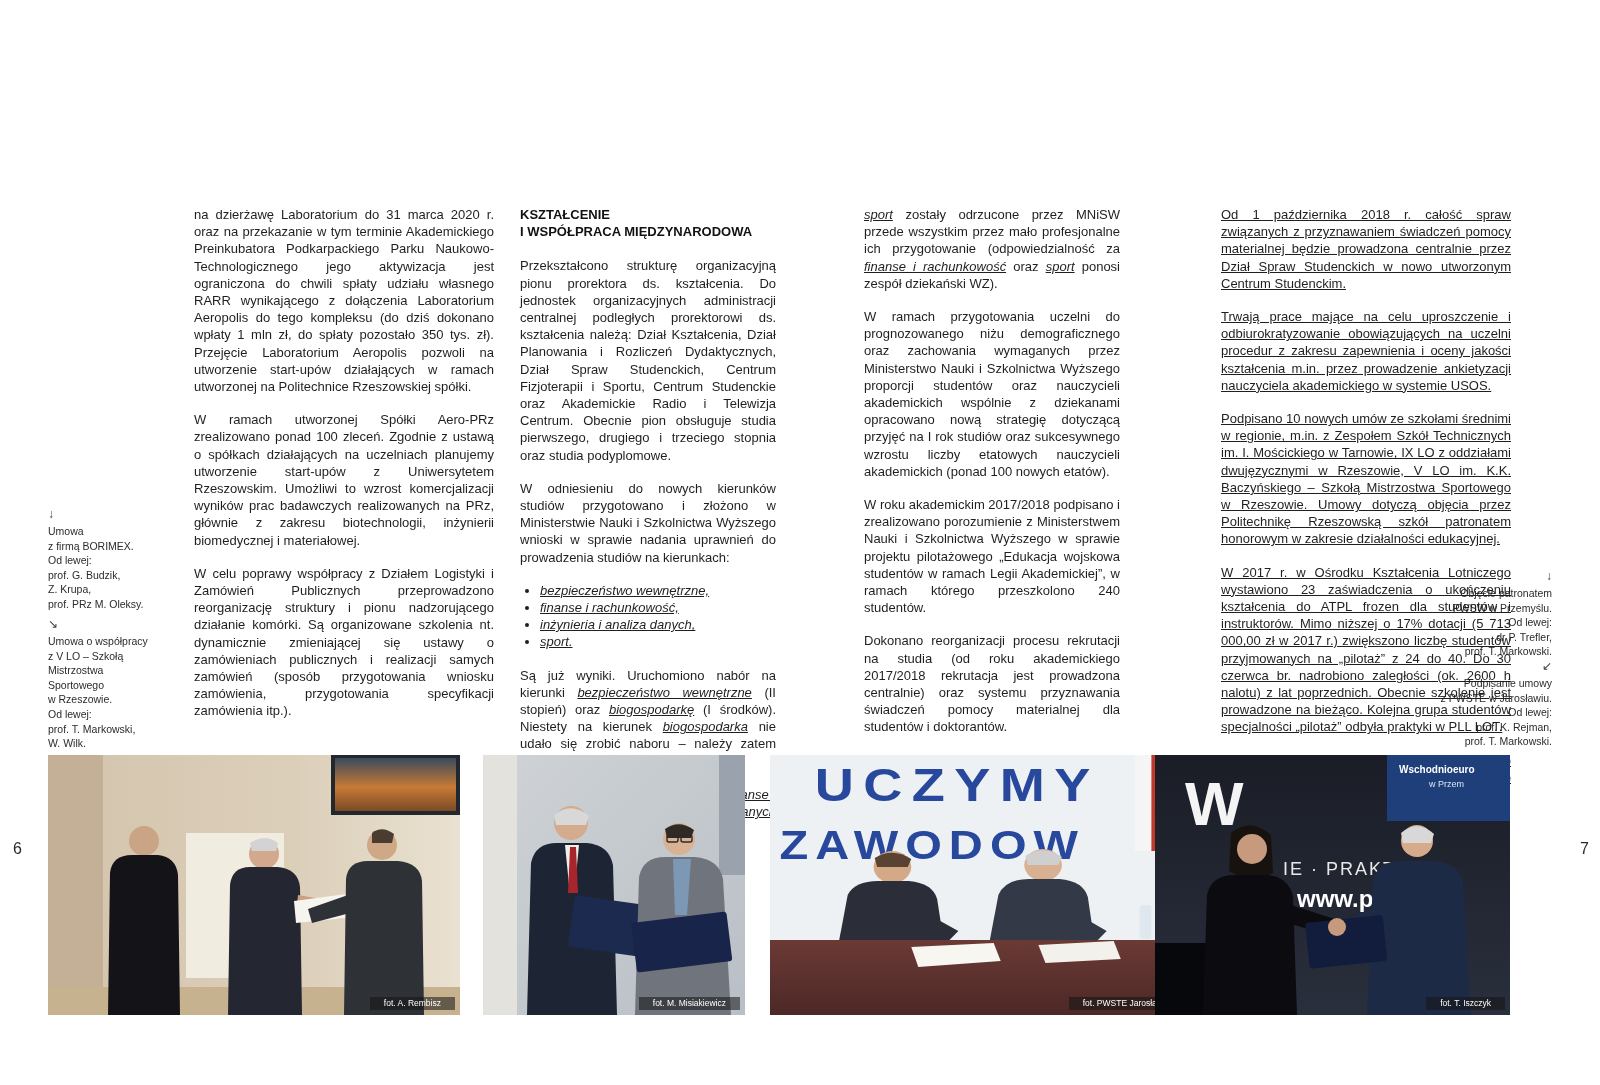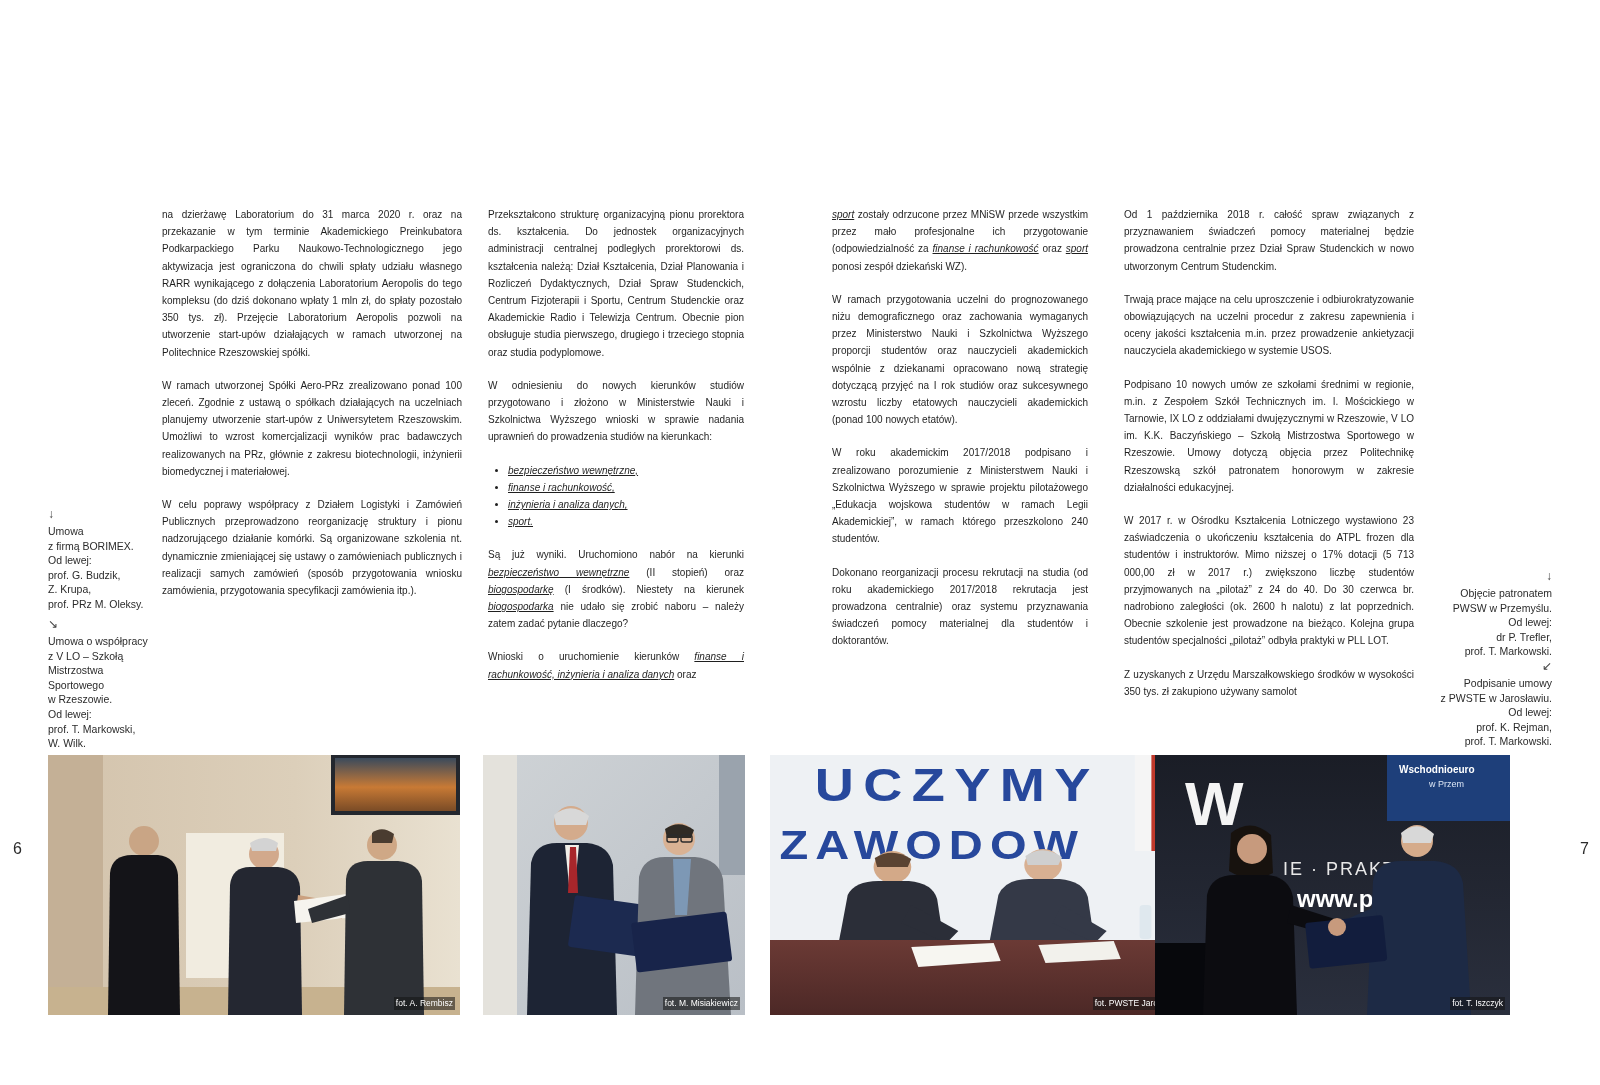--- a/index.html
+++ b/index.html
@@ -1,35 +1,35 @@
 <!DOCTYPE html>
 <html><head>
 <meta charset="utf-8">
 <style>
   html,body { margin:0; padding:0; }
   body {
     width:1600px; height:1085px; position:relative; overflow:hidden;
     background:#ffffff; color:#1f1f1f;
     font-family:"Liberation Sans", sans-serif;
   }
-  .col { position:absolute; top:206px; text-align:justify; font-size:10px; line-height:17.2px; }
+  .col { position:absolute; top:206px; text-align:justify; font-size:13px; line-height:17.2px;margin-left:32px; }
   .col p { margin:0 0 16px 0; }
   .col .col-heading { font-weight:bold; color:#111; margin:0 0 17px 0; line-height:17.2px; }
   .col ul { margin:0 0 16px 0; padding:0 0 0 20px; }
   .col li { margin:0; }
   em { font-style:italic;text-decoration:underline; }
   .mnote { position:absolute; font-size:10.5px; line-height:14.6px; color:#2b2b2b; width:120px; }
   .mnote .arrow { font-size:12px; color:#444; margin-bottom:4px; line-height:12px; }
   .mnote.right { text-align:right; }
   .pagenum { position:absolute; font-size:16px; color:#2b2b2b; }
   .photo { position:absolute; top:755px; height:260px; overflow:hidden; background:#888; }
   .photo svg { display:block; width:100%; height:100%; }
   .photo .cap {
     position:absolute; right:5px; bottom:5px;
-    color:#fff; font-size:8.5px; line-height:11px; padding:1px 2px;
+    color:#fff; font-size:8.5px; line-height:11px; padding:1px 14px;
     background:rgba(20,20,20,0.55); white-space:nowrap;
   }
   svg text { font-family:"Liberation Sans", sans-serif; }
 </style>
 </head>
 <body>
 
 <div class="pagenum" style="left:13px; top:840px;">6</div>
 <div class="pagenum" style="right:11px; top:840px;">7</div>
 
@@ -78,38 +78,42 @@
       <div>prof. T. Markowski.</div>
     </div>
 </div>
 
 <div class="col" style="left:162px; width:300px;">
     <p><span>na dzierżawę Laboratorium do 31 marca 2020 r. oraz na przekazanie w tym terminie Akademickiego Preinkubatora Podkarpackiego Parku Naukowo-Technologicznego jego aktywizacja jest ograniczona do chwili spłaty udziału własnego RARR wynikającego z dołączenia Laboratorium Aeropolis do tego kompleksu (do dziś dokonano wpłaty 1 mln zł, do spłaty pozostało 350 tys. zł). Przejęcie Laboratorium Aeropolis pozwoli na utworzenie start-upów działających w ramach utworzonej na Politechnice Rzeszowskiej spółki.</span></p>
     <p><span>W ramach utworzonej Spółki Aero-PRz zrealizowano ponad 100 zleceń. Zgodnie z ustawą o spółkach działających na uczelniach planujemy utworzenie start-upów z Uniwersytetem Rzeszowskim. Umożliwi to wzrost komercjalizacji wyników prac badawczych realizowanych na PRz, głównie z zakresu biotechnologii, inżynierii biomedycznej i materiałowej.</span></p>
     <p><span>W celu poprawy współpracy z Działem Logistyki i Zamówień Publicznych przeprowadzono reorganizację struktury i pionu nadzorującego działanie komórki. Są organizowane szkolenia nt. dynamicznie zmieniającej się ustawy o zamówieniach publicznych i realizacji samych zamówień (sposób przygotowania wniosku zamówienia, przygotowania specyfikacji zamówienia itp.).</span></p>
   </div>
 <div class="col" style="left:488px; width:256px;">
+    <div class="col-heading">
+      <div>KSZTAŁCENIE</div>
+      <div>I WSPÓŁPRACA MIĘDZYNARODOWA</div>
+    </div>
     <p><span>Przekształcono strukturę organizacyjną pionu prorektora ds. kształcenia. Do jednostek organizacyjnych administracji centralnej podległych prorektorowi ds. kształcenia należą: Dział Kształcenia, Dział Planowania i Rozliczeń Dydaktycznych, Dział Spraw Studenckich, Centrum Fizjoterapii i Sportu, Centrum Studenckie oraz Akademickie Radio i Telewizja Centrum. Obecnie pion obsługuje studia pierwszego, drugiego i trzeciego stopnia oraz studia podyplomowe.</span></p>
     <p><span>W odniesieniu do nowych kierunków studiów przygotowano i złożono w Ministerstwie Nauki i Szkolnictwa Wyższego wnioski w sprawie nadania uprawnień do prowadzenia studiów na kierunkach:</span></p>
     <ul>
       <li><em>bezpieczeństwo wewnętrzne,</em></li>
       <li><em>finanse i rachunkowość,</em></li>
       <li><em>inżynieria i analiza danych,</em></li>
       <li><em>sport.</em></li>
     </ul>
     <p><span>Są już wyniki. Uruchomiono nabór na kierunki </span><em>bezpieczeństwo wewnętrzne</em><span> (II stopień) oraz </span><em>biogospodarkę</em><span> (I środków). Niestety na kierunek </span><em>biogospodarka</em><span> nie udało się zrobić naboru – należy zatem zadać pytanie dlaczego?</span></p>
     <p><span>Wnioski o uruchomienie kierunków </span><em>finanse i rachunkowość, inżynieria i analiza danych</em><span> oraz</span></p>
   </div>
 <div class="col" style="left:832px; width:256px;">
     <p><em>sport</em><span> zostały odrzucone przez MNiSW przede wszystkim przez mało profesjonalne ich przygotowanie (odpowiedzialność za </span><em>finanse i rachunkowość</em><span> oraz </span><em>sport</em><span> ponosi zespół dziekański WZ).</span></p>
     <p><span>W ramach przygotowania uczelni do prognozowanego niżu demograficznego oraz zachowania wymaganych przez Ministerstwo Nauki i Szkolnictwa Wyższego proporcji studentów oraz nauczycieli akademickich wspólnie z dziekanami opracowano nową strategię dotyczącą przyjęć na I rok studiów oraz sukcesywnego wzrostu liczby etatowych nauczycieli akademickich (ponad 100 nowych etatów).</span></p>
     <p><span>W roku akademickim 2017/2018 podpisano i zrealizowano porozumienie z Ministerstwem Nauki i Szkolnictwa Wyższego w sprawie projektu pilotażowego „Edukacja wojskowa studentów w ramach Legii Akademickiej”, w ramach którego przeszkolono 240 studentów.</span></p>
     <p><span>Dokonano reorganizacji procesu rekrutacji na studia (od roku akademickiego 2017/2018 rekrutacja jest prowadzona centralnie) oraz systemu przyznawania świadczeń pomocy materialnej dla studentów i doktorantów.</span></p>
   </div>
-<div class="col" style="left:1124px; width:290px;">
+<div class="col" style="left:1189px; width:290px;text-decoration:underline;">
     <p><span>Od 1 października 2018 r. całość spraw związanych z przyznawaniem świadczeń pomocy materialnej będzie prowadzona centralnie przez Dział Spraw Studenckich w nowo utworzonym Centrum Studenckim.</span></p>
     <p><span>Trwają prace mające na celu uproszczenie i odbiurokratyzowanie obowiązujących na uczelni procedur z zakresu zapewnienia i oceny jakości kształcenia m.in. przez prowadzenie ankietyzacji nauczyciela akademickiego w systemie USOS.</span></p>
     <p><span>Podpisano 10 nowych umów ze szkołami średnimi w regionie, m.in. z Zespołem Szkół Technicznych im. I. Mościckiego w Tarnowie, IX LO z oddziałami dwujęzycznymi w Rzeszowie, V LO im. K.K. Baczyńskiego – Szkołą Mistrzostwa Sportowego w Rzeszowie. Umowy dotyczą objęcia przez Politechnikę Rzeszowską szkół patronatem honorowym w zakresie działalności edukacyjnej.</span></p>
     <p><span>W 2017 r. w Ośrodku Kształcenia Lotniczego wystawiono 23 zaświadczenia o ukończeniu kształcenia do ATPL frozen dla studentów i instruktorów. Mimo niższej o 17% dotacji (5 713 000,00 zł w 2017 r.) zwiększono liczbę studentów przyjmowanych na „pilotaż” z 24 do 40. Do 30 czerwca br. nadrobiono zaległości (ok. 2600 h nalotu) z lat poprzednich. Obecnie szkolenie jest prowadzone na bieżąco. Kolejna grupa studentów specjalności „pilotaż” odbyła praktyki w PLL LOT.</span></p>
     <p><span>Z uzyskanych z Urzędu Marszałkowskiego środków w wysokości 350 tys. zł zakupiono używany samolot</span></p>
   </div>
 
 <div class="photo" style="left:48px; width:412px;">
   <svg viewBox="0 0 412 260" preserveAspectRatio="none">
     <defs>

